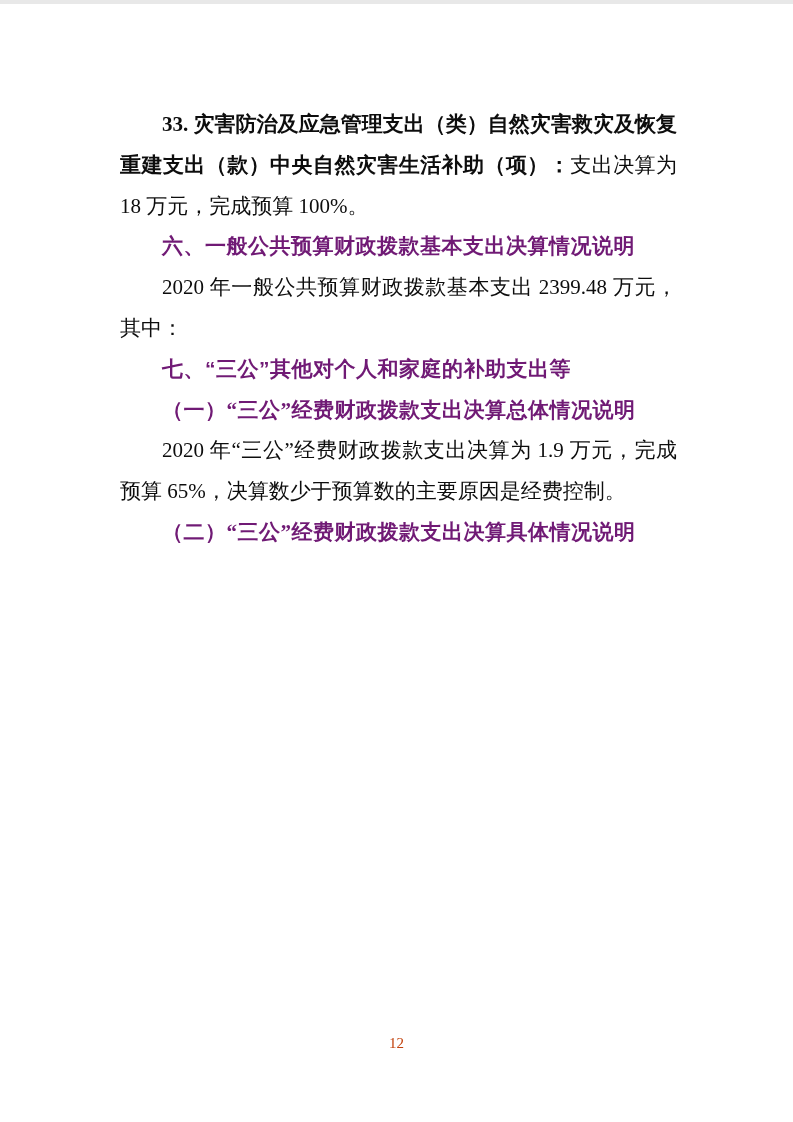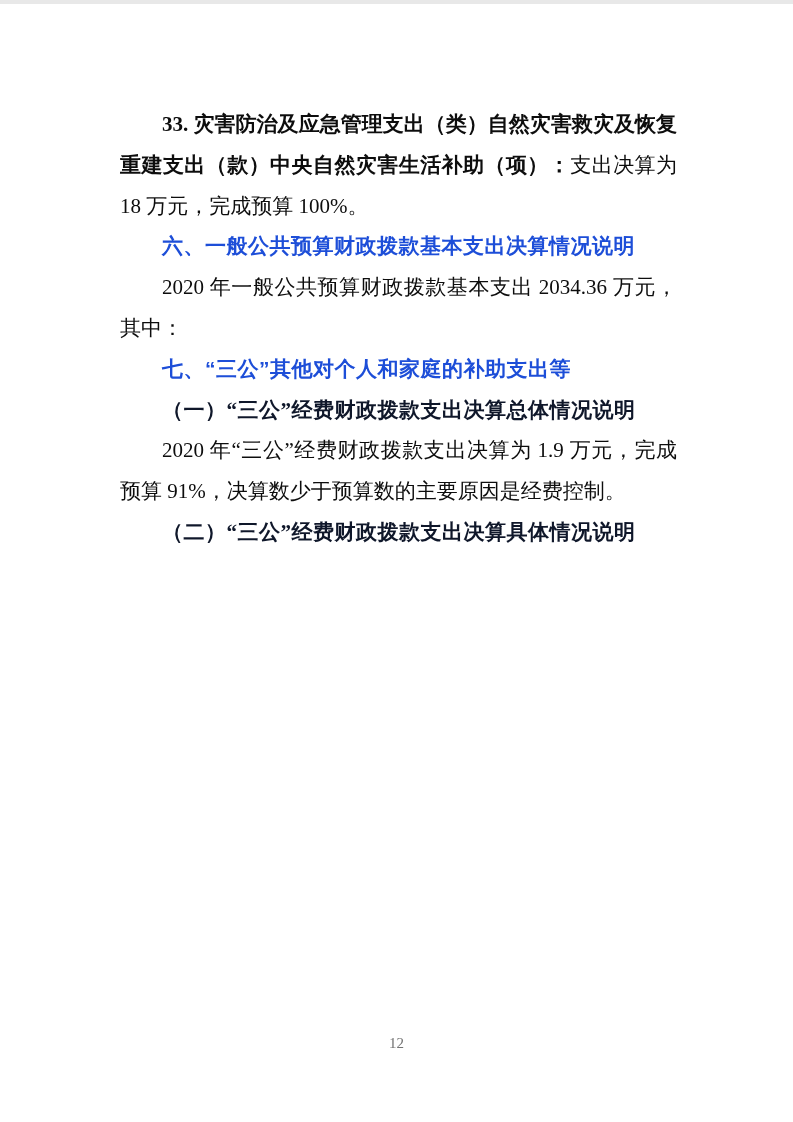--- a/index.html
+++ b/index.html
@@ -38,61 +38,61 @@
 
   .para .lead-bold {
     font-weight: 700;
   }
 
   .hd-hei {
     text-indent: 2em;
     font-family: "Liberation Sans", sans-serif;
     font-weight: 700;
     letter-spacing: 0.5px;
-    color: #1d4ed8;
+    color: #701a75;
   }
 
   .hd-sub {
     text-indent: 2em;
     font-family: "Liberation Serif", serif;
     font-weight: 700;
     letter-spacing: 0.5px;
-    color: #0f172a;
+    color: #701a75;
   }
 
   .page-number {
     position: absolute;
     top: 1028px;
     left: 0;
     width: 100%;
     text-align: center;
     font-size: 15px;
     line-height: 22px;
     font-family: "Liberation Serif", serif;
-    color: #737373;
+    color: #c2410c;
   }
 </style>
 </head>
 <body>
 
 <div class="page">
   <div class="content">
 
     <p class="para"><span class="lead-bold">33. 灾害防治及应急管理支出（类）自然灾害救灾及恢复重建支出（款）中央自然灾害生活补助（项）：</span><span>支出决算为 18 万元，完成预算 100%。</span></p>
 
     <p class="hd-hei">六、一般公共预算财政拨款基本支出决算情况说明</p>
 
-    <p class="para">2020 年一般公共预算财政拨款基本支出 2034.36 万元，其中：</p>
+    <p class="para">2020 年一般公共预算财政拨款基本支出 2399.48 万元，其中：</p>
 
 
 
     <p class="hd-hei">七、“三公”其他对个人和家庭的补助支出等</p>
 
     <p class="hd-sub">（一）“三公”经费财政拨款支出决算总体情况说明</p>
 
-    <p class="para">2020 年“三公”经费财政拨款支出决算为 1.9 万元，完成预算 91%，决算数少于预算数的主要原因是经费控制。</p>
+    <p class="para">2020 年“三公”经费财政拨款支出决算为 1.9 万元，完成预算 65%，决算数少于预算数的主要原因是经费控制。</p>
 
     <p class="hd-sub">（二）“三公”经费财政拨款支出决算具体情况说明</p>
 
   </div>
 
   <div class="page-number">12</div>
 </div>
 
 </body></html>

